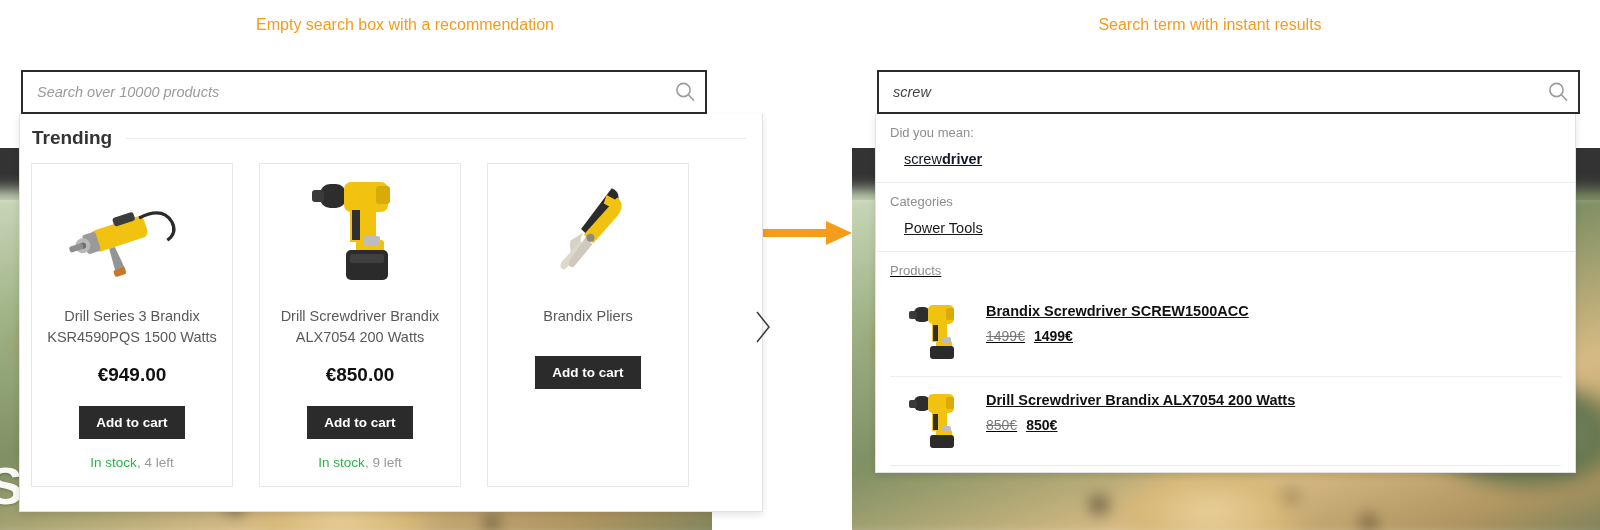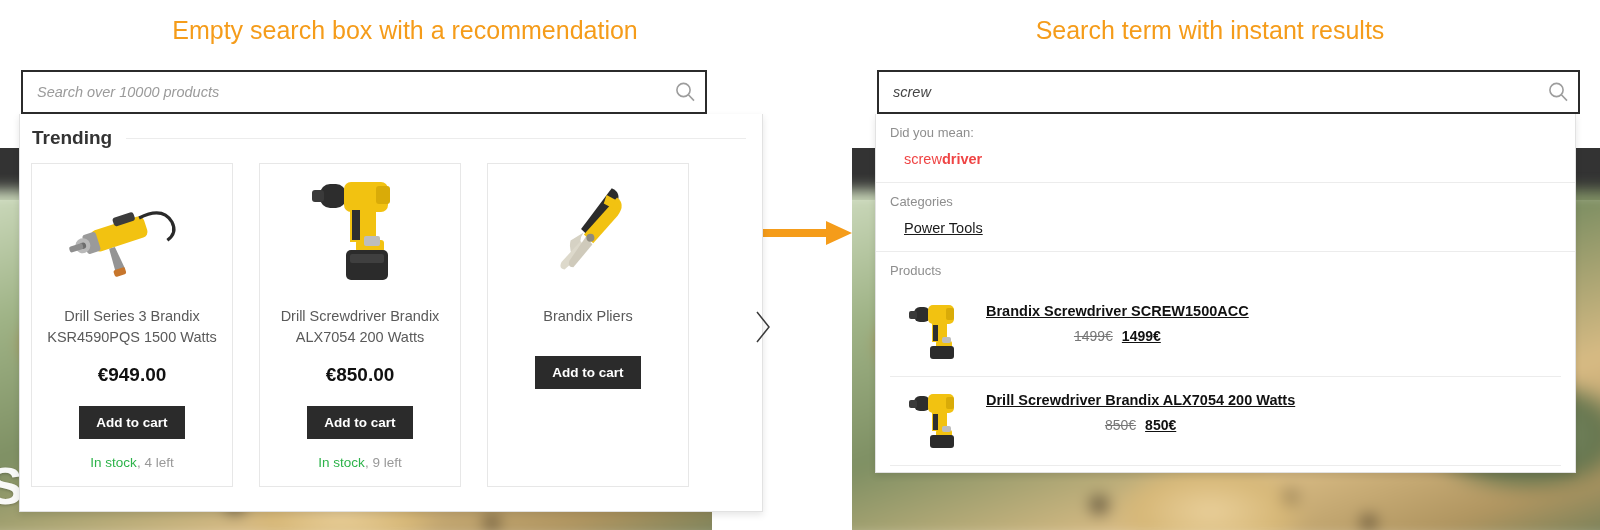--- a/index.html
+++ b/index.html
@@ -7,21 +7,21 @@
     width: 1600px; height: 530px;
     background: #ffffff;
     font-family: "Liberation Sans", sans-serif;
     overflow: hidden;
   }
   .stage { position: relative; width: 1600px; height: 530px; background:#fff; }
 
   
   .caption {
     position: absolute; top: 16px;
-    font-size: 25px; color: #f59c1a;
+    font-size: 16px; color: #f59c1a;
     font-family: "Liberation Sans", sans-serif;
     white-space: nowrap;
   }
   .caption.left  { left: 100px; width: 610px; text-align: center; }
   .caption.right { left: 910px; width: 600px; text-align: center; }
 
   
   .site {
     position: absolute; top: 148px; overflow: hidden;
   }
@@ -112,34 +112,34 @@
   .card .stock { font-size:13.5px; padding-top:16px; color:#999; }
   .card .stock b { color:#2db34a; font-weight:normal; }
 
   .next-chevron {
     position:absolute; right:-12px; top:150px;
     width:22px; height:36px; cursor:pointer;
   }
 
   
   .sec { padding: 11px 14px 14px 14px; border-bottom:1px solid #ececec; }
-  .sec:last-child { border-bottom:none; }
+  .sec:last-child { border-bottom:none;text-decoration:underline; }
   .sec .cap { font-size:13px; color:#8e8e8e; padding-bottom:10px; }
   .sugg {
-    font-size:14.5px; color:#ef4444; padding-left:14px;
+    font-size:14.5px; color:#0f172a; text-decoration:underline; padding-left:14px;
     display:inline-block; cursor:pointer;
   }
   .sugg b { font-weight:bold; }
   .catlink {
     font-size:14.5px; color:#1a1a1a; text-decoration:underline; padding-left:14px;
     display:inline-block; cursor:pointer;
   }
   .prow {
     display:flex; align-items:flex-start; gap:18px;
-    padding: 10px 0 14px 14px; border-bottom:1px solid #ececec;text-align:center;
+    padding: 10px 0 14px 14px; border-bottom:1px solid #ececec;
   }
   .prow:last-child { border-bottom:1px solid #ececec; }
   .prow .thumb { width:64px; height:64px; display:flex; align-items:center; justify-content:center; flex:0 0 64px; }
   .prow .info { padding-top:4px; }
   .prow .ptitle {
     font-size:14.5px; font-weight:bold; color:#111; text-decoration:underline;
     cursor:pointer; display:inline-block;
   }
   .prow .prices { padding-top:8px; font-size:14px; }
   .prow .old { color:#777; text-decoration:line-through; margin-right:9px; }

